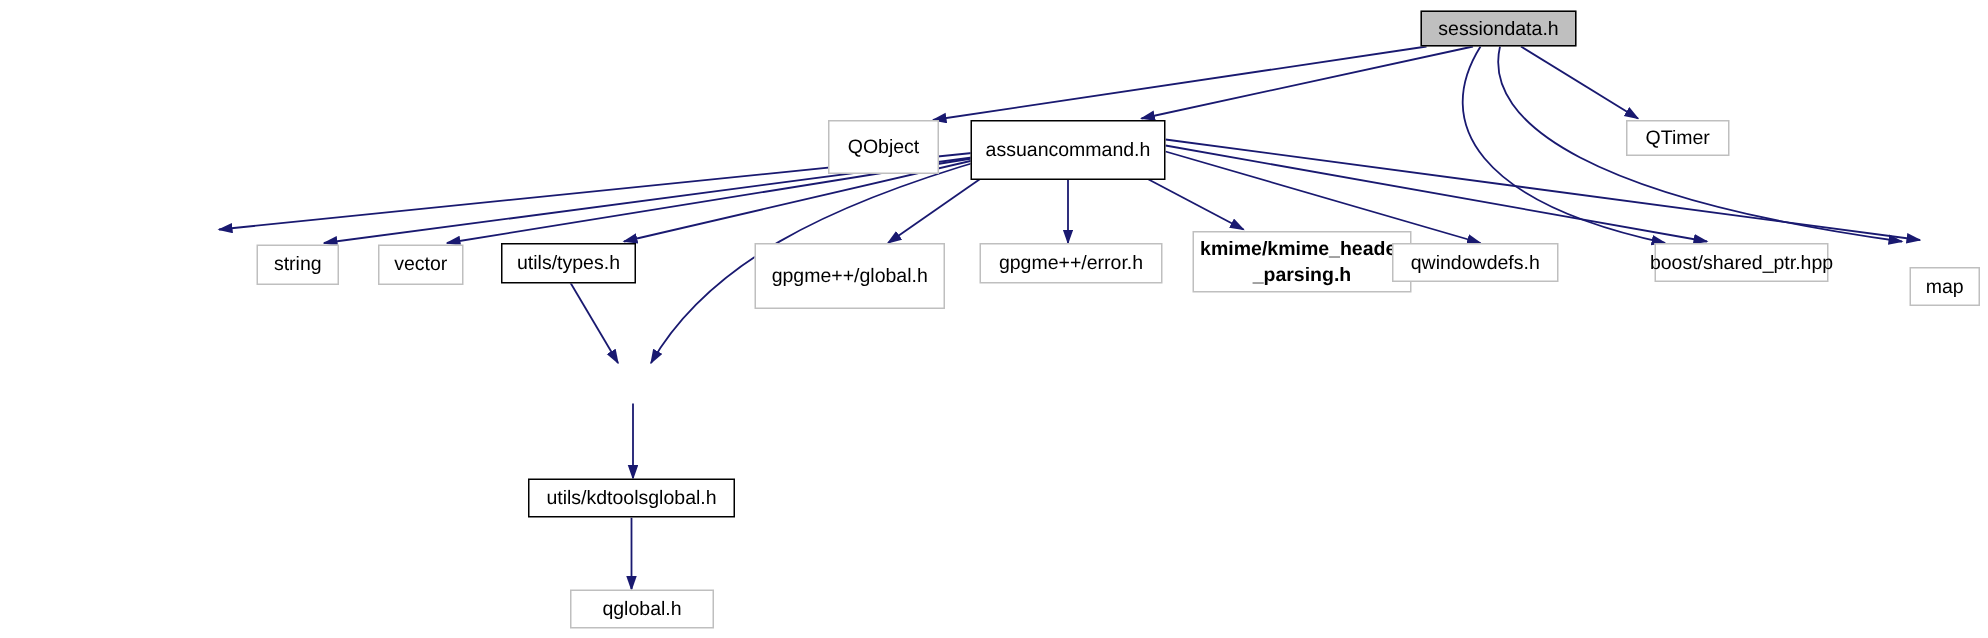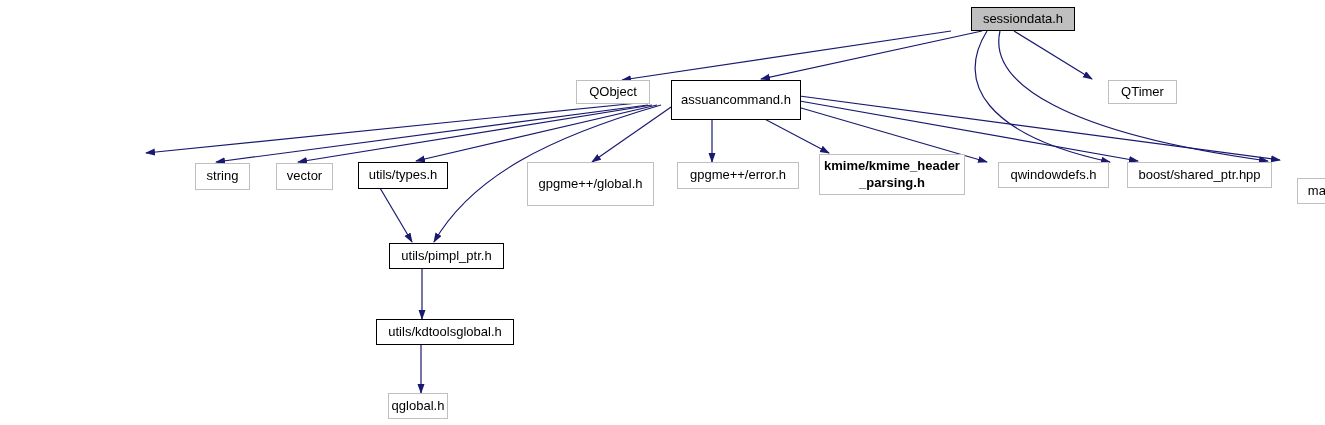--- a/index.html
+++ b/index.html
@@ -16,21 +16,20 @@
     position:absolute;
     box-sizing:border-box;
     display:flex;align-items:center;justify-content:center;
     text-align:center;
     font-size:13px;line-height:1.3;
     color:#000000;
     background:#ffffff;
     border:1px solid #bfbfbf;
     white-space:pre-line;
     padding:0 2px;
-    margin-left:24px;
   }
   .node.linked{border-color:#000000;}
   .node.root{background:#bfbfbf;border-color:#000000;}
 </style>
 </head>
 <body>
 
 <div class="canvas">
 
   <svg class="edges" viewBox="0 0 1325 425">
@@ -54,30 +53,29 @@
     <path class="edge" d="M738,105 L829,153" marker-end="url(#arrow)"></path>
     <path class="edge" d="M777,101 L987,162" marker-end="url(#arrow)"></path>
     <path class="edge" d="M777,97 L1138,161" marker-end="url(#arrow)"></path>
     <path class="edge" d="M777,93 L1280,160" marker-end="url(#arrow)"></path>
     <path class="edge" d="M380,188 L412,242" marker-end="url(#arrow)"></path>
     <path class="edge" d="M422,269 L422,319" marker-end="url(#arrow)"></path>
     <path class="edge" d="M421,345 L421,393" marker-end="url(#arrow)"></path>
   </svg>
 
   <div class="node root" style="left:947px;top:7px;width:104px;height:24px;">sessiondata.h</div>
-  <div class="node" style="left:552px;top:80px;width:74px;height:24px;">QObject</div>
+  <div class="node" style="left:552px;top:80px;width:74px;height:36px;">QObject</div>
   <div class="node linked" style="left:647px;top:80px;width:130px;height:40px;">assuancommand.h</div>
   <div class="node" style="left:1084px;top:80px;width:69px;height:24px;text-align:right;">QTimer</div>
   <div class="node" style="left:171px;top:163px;width:55px;height:27px;">string</div>
   <div class="node" style="left:252px;top:163px;width:57px;height:27px;">vector</div>
   <div class="node linked" style="left:334px;top:162px;width:90px;height:27px;">utils/types.h</div>
   <div class="node" style="left:503px;top:162px;width:127px;height:44px;">gpgme++/global.h</div>
   <div class="node" style="left:653px;top:162px;width:122px;height:27px;">gpgme++/error.h</div>
   <div class="node" style="left:795px;top:154px;width:146px;height:41px;font-weight:bold;">kmime/kmime_header
 _parsing.h</div>
-  <div class="node" style="left:974px;top:162px;width:111px;height:26px;">qwindowdefs.h</div>
-  <div class="node" style="left:1103px;top:162px;width:145px;height:26px;">boost/shared_ptr.hpp</div>
+  <div class="node" style="left:928px;top:162px;width:111px;height:26px;">qwindowdefs.h</div>
+  <div class="node" style="left:1103px;top:162px;width:116px;height:26px;">boost/shared_ptr.hpp</div>
   <div class="node" style="left:1273px;top:178px;width:47px;height:26px;">map</div>
-  <div class="node linked" style="left:365px;top:243px;width:115px;height:26px;">utils/pimpl_ptr.h</div>
   <div class="node linked" style="left:352px;top:319px;width:138px;height:26px;">utils/kdtoolsglobal.h</div>
-  <div class="node" style="left:364px;top:393px;width:60px;height:26px;">qglobal.h</div>
+  <div class="node" style="left:380px;top:393px;width:96px;height:26px;">qglobal.h</div>
 
 </div>
 
 </body></html>

